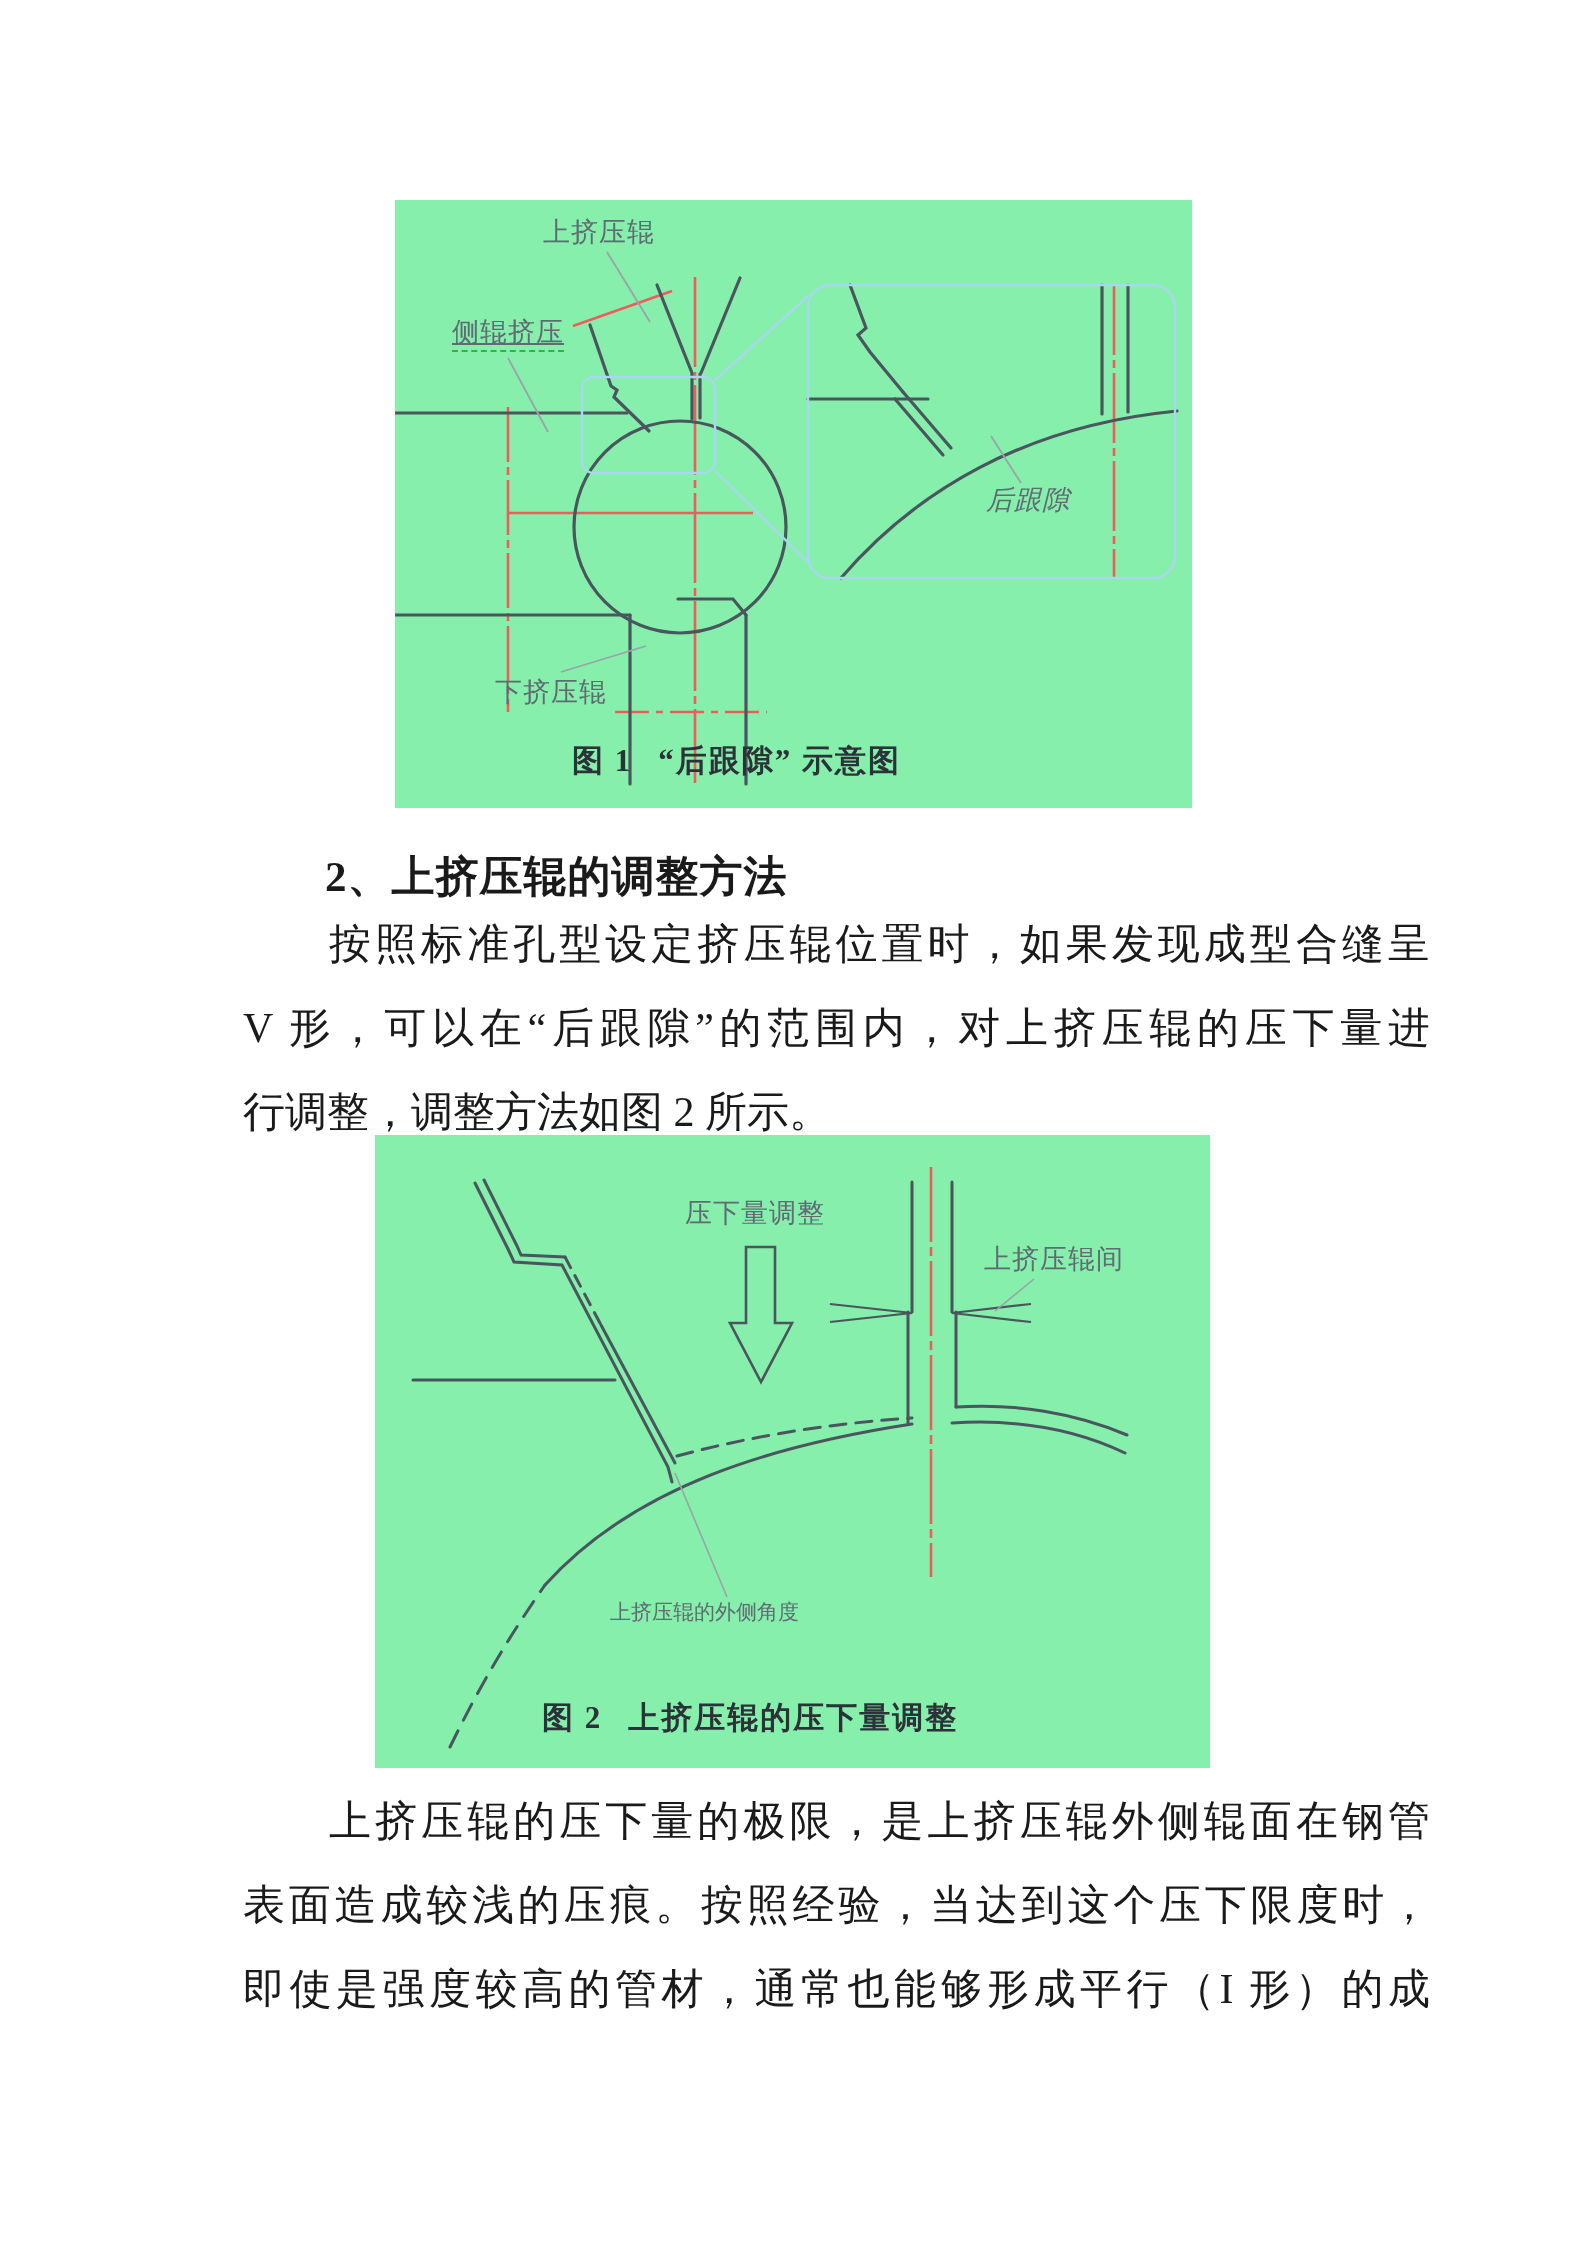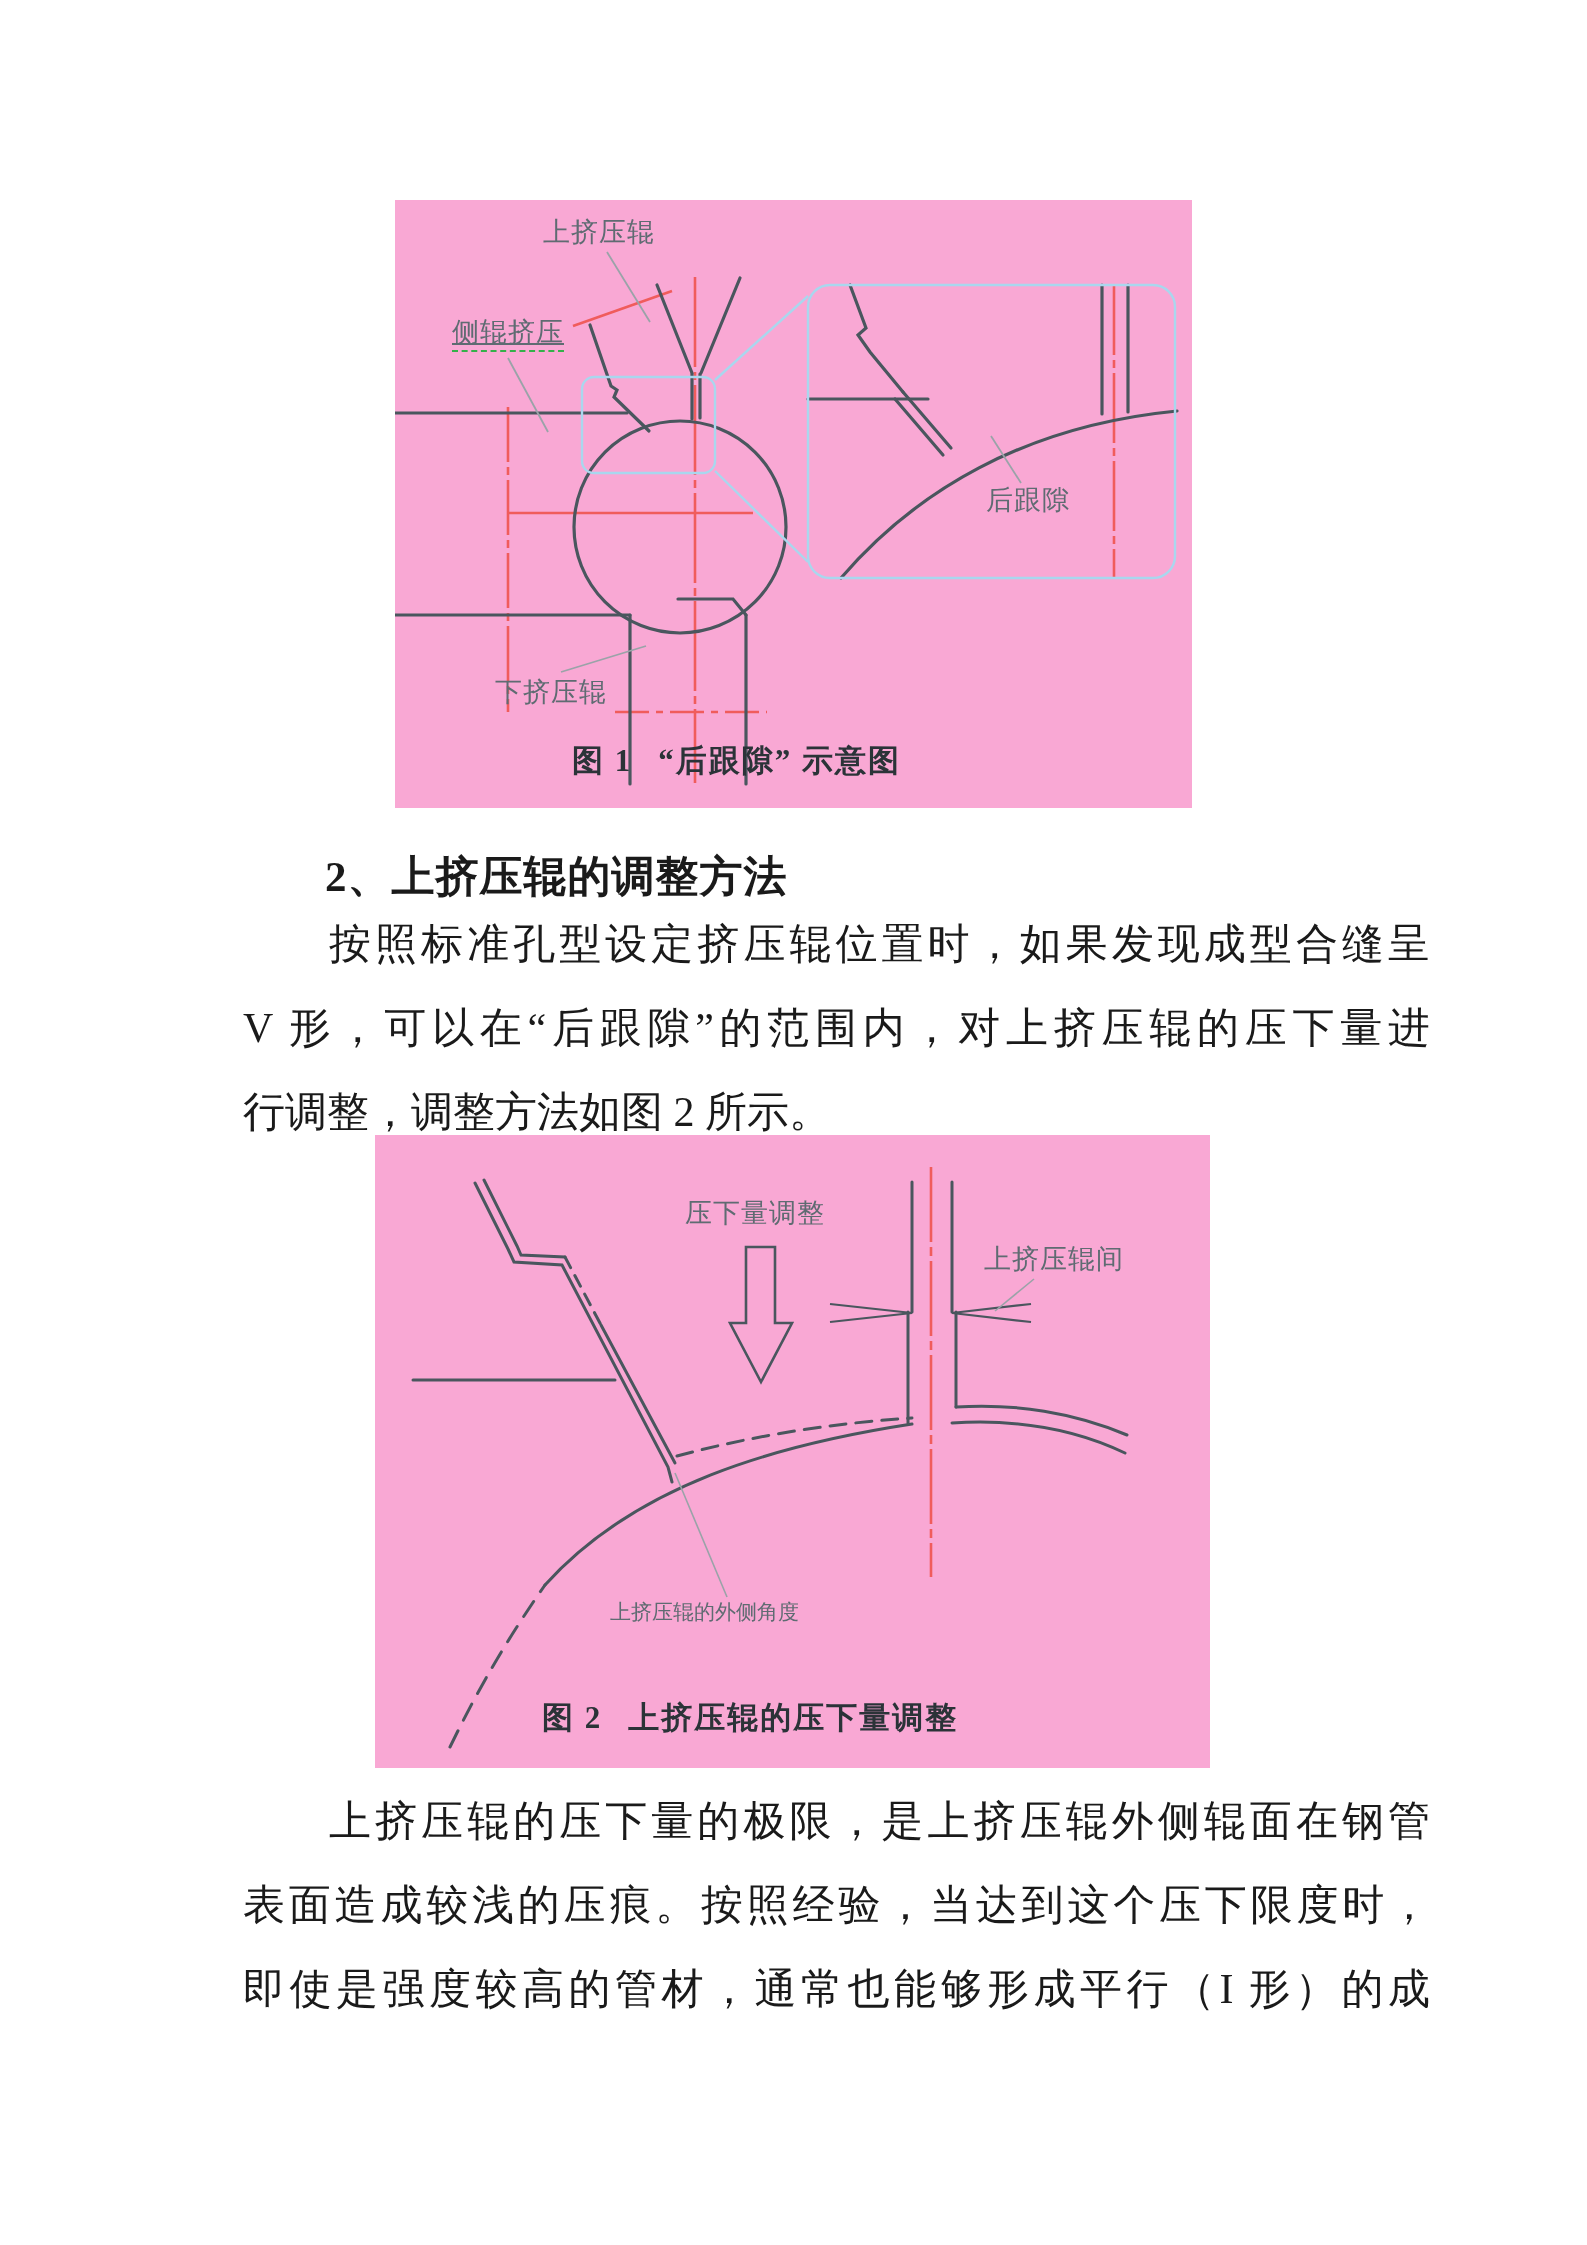--- a/index.html
+++ b/index.html
@@ -2,21 +2,21 @@
 <html><head>
 <meta charset="utf-8">
 <style>
   html,body{margin:0;padding:0;background:#888;}
   .page{
     position:relative;width:1587px;height:2245px;background:#ffffff;
     font-family:"Liberation Serif","DejaVu Serif",serif;color:#1a1a1a;
     overflow:hidden;margin:0 auto;
   }
   
-  .figblock{position:absolute;background:#f9a8d4;}
+  .figblock{position:absolute;background:#86efac;}
   .fig1{left:395px;top:200px;width:797px;height:608px;}
   .fig2{left:375px;top:1135px;width:835px;height:633px;text-decoration:underline;}
   .figblock svg{position:absolute;left:0;top:0;}
   .figlabel{
     position:absolute;color:#5f6b72;font-size:27px;line-height:1.1;
     white-space:nowrap;letter-spacing:1px;
   }
   .figlabel.small{font-size:21px;letter-spacing:0;text-align:right;}
   .underline-green{border-bottom:2px dashed #35b04a;padding-bottom:3px;text-decoration:underline;}
   .figcaption{
@@ -84,21 +84,21 @@
       <g stroke="#9aa3a8" stroke-width="1.8" fill="none">
         <path d="M212,52 L255,122"></path>
         <path d="M113,158 L153,232"></path>
         <path d="M166,472 L251,446"></path>
         <path d="M596,236 L626,283"></path>
       </g>
     </svg>
     <div class="figlabel" style="left:148px;top:18px;">上挤压辊</div>
     <div class="figlabel" style="left:57px;top:118px;"><span class="underline-green">侧辊挤压</span></div>
     <div class="figlabel" style="left:100px;top:478px;">下挤压辊</div>
-    <div class="figlabel" style="left:591px;top:286px;">后跟隙</div>
+    <div class="figlabel" style="left:591px;top:286px;font-style:italic;">后跟隙</div>
     <div class="figcaption" style="left:177px;top:540px;">
       <span>图 1</span>
       <span>“后跟隙” 示意图</span>
     </div>
   </div>
 
   <div class="heading">2、上挤压辊的调整方法</div>
 
   <div class="para p1">
     <div class="tline just indent">按照标准孔型设定挤压辊位置时，如果发现成型合缝呈</div>

